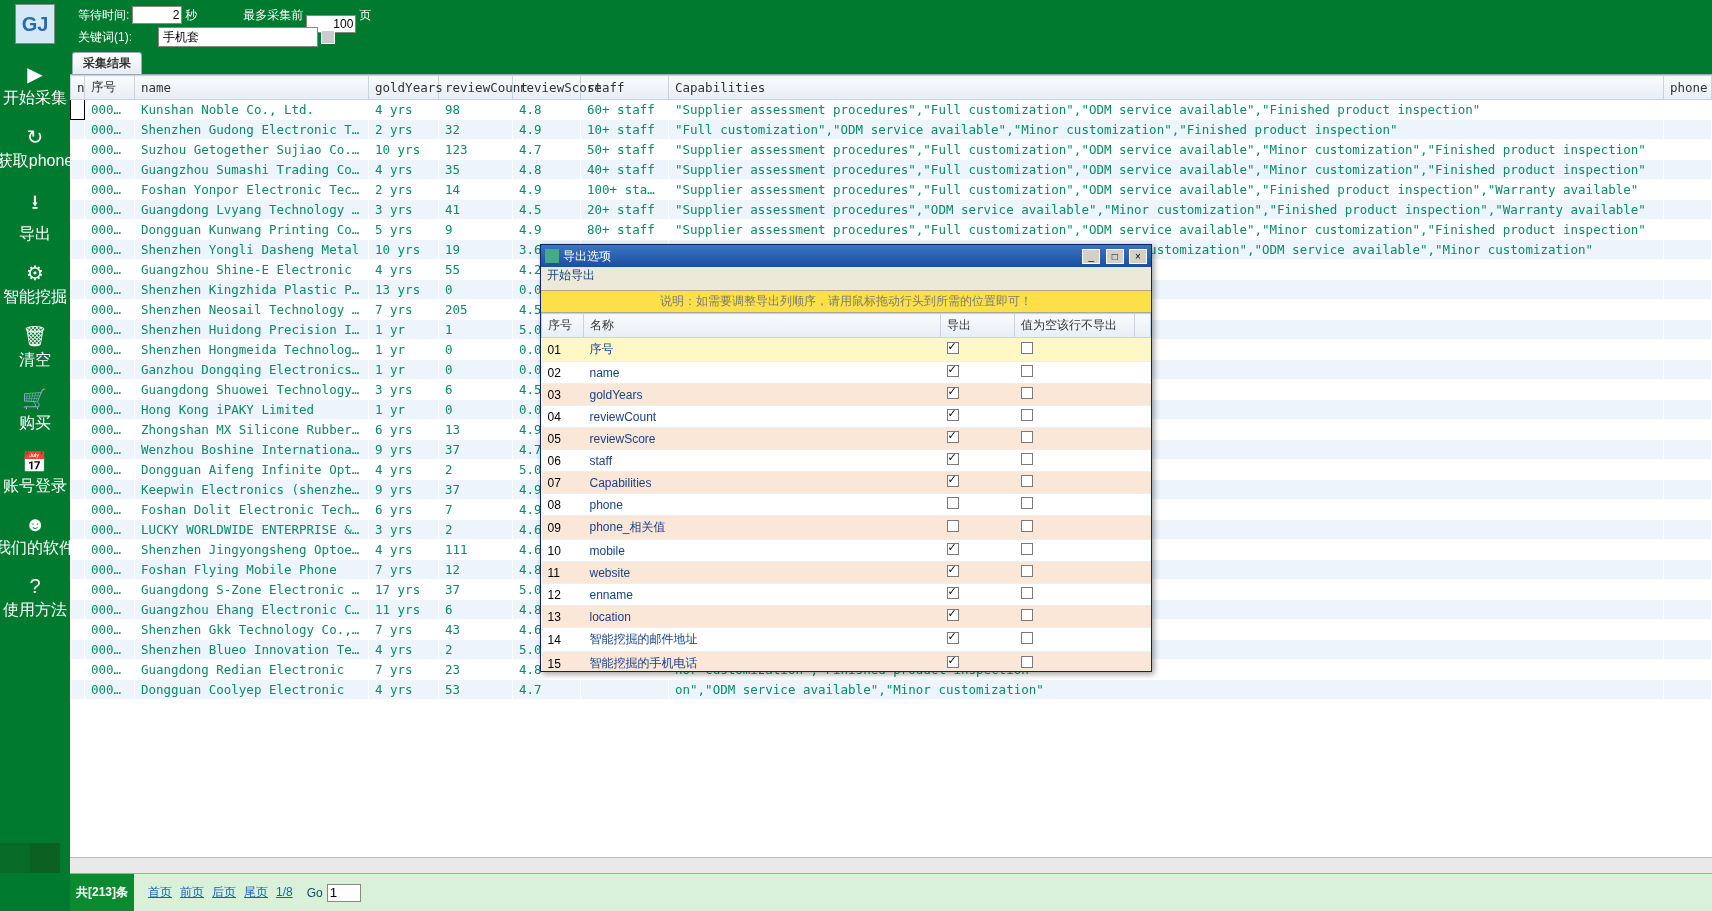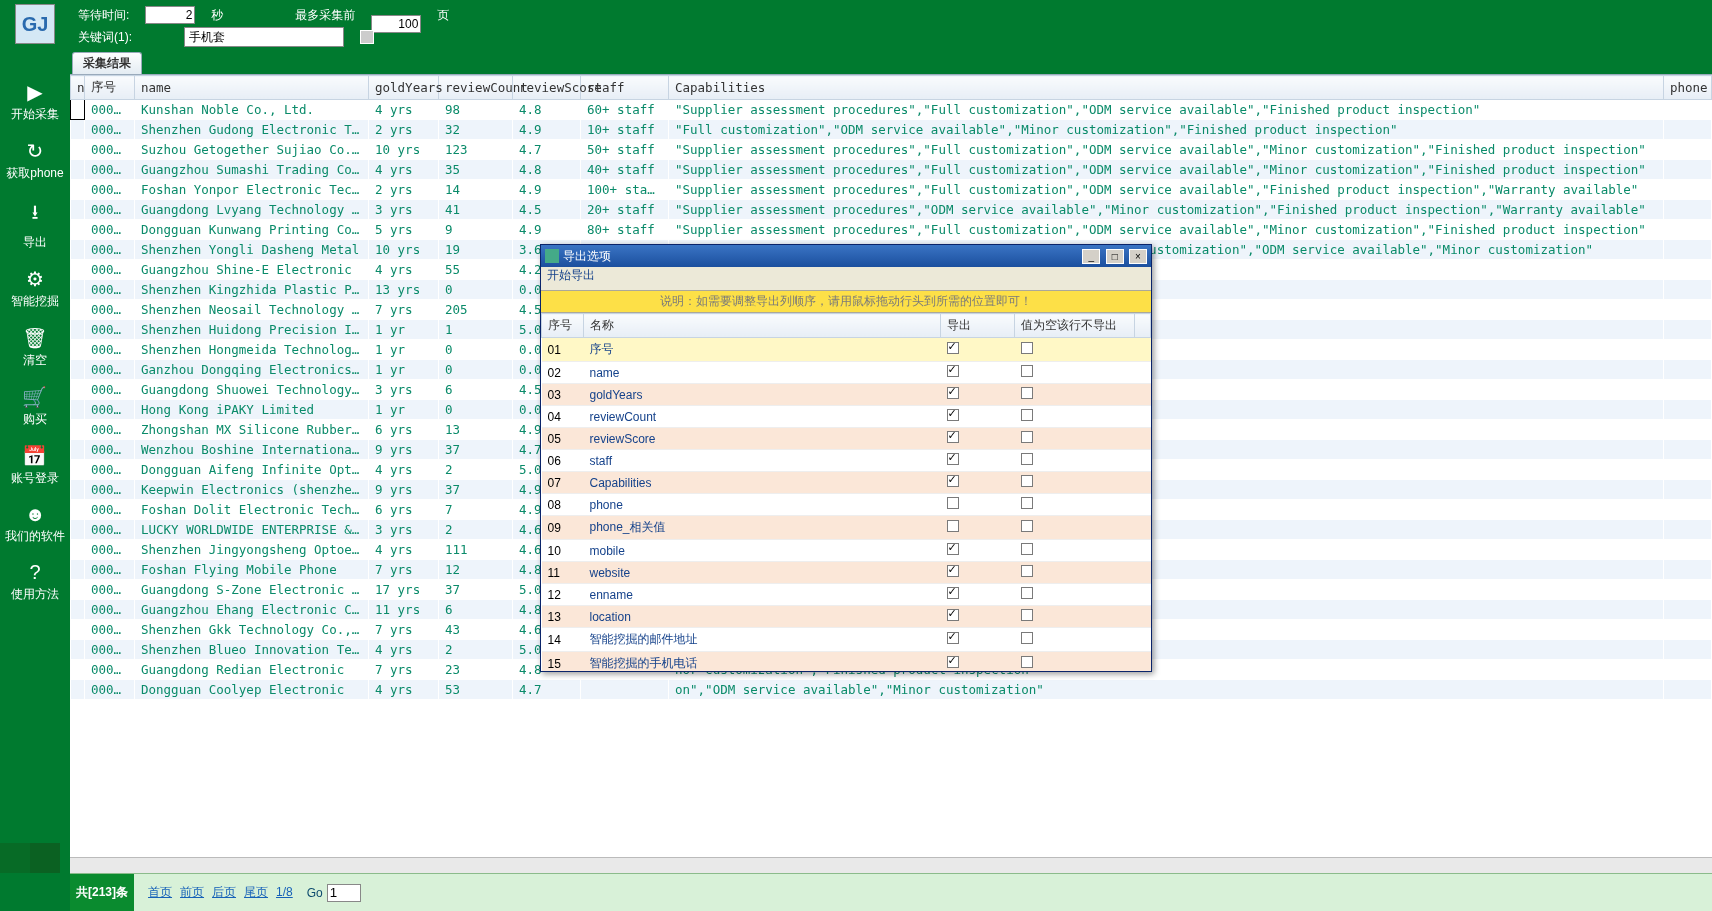--- a/index.html
+++ b/index.html
@@ -1,25 +1,25 @@
 <!DOCTYPE html>
 <html><head>
 <meta charset="utf-8">
 <style>
   html,body{margin:0;padding:0;height:100%;width:100%;font-family:"Microsoft YaHei",Arial,sans-serif;font-size:12px;background:#007a2f;overflow:hidden}
   *{box-sizing:border-box}
   .app{display:flex;height:100vh;width:100vw;flex-direction:row}
   .sidebar{width:70px;background:#007a2f;color:#fff;display:flex;flex-direction:column;align-items:center;padding-top:4px}
-  .logo{width:40px;height:40px;background:#d4e8f5;border:1px solid #888;display:flex;align-items:center;justify-content:center;font-size:20px;font-weight:bold;color:#2a6aae;margin-bottom:28px}
+  .logo{width:40px;height:40px;background:#d4e8f5;border:1px solid #888;display:flex;align-items:center;justify-content:center;font-size:20px;font-weight:bold;color:#2a6aae;margin-bottom:10px}
   .nav-item{display:flex;flex-direction:column;align-items:center;padding:8px 0;width:100%;cursor:pointer;color:#fff}
   .nav-item .icon{font-size:20px;margin-bottom:2px}
-  .nav-item .label{font-size:12px;white-space:nowrap}
+  .nav-item .label{font-size:16px;white-space:nowrap}
   .main{flex:1;display:flex;flex-direction:column;background:#007a2f;min-width:0}
   .topbar{color:#fff;padding:4px 8px}
-  .topbar .row{display:flex;align-items:center;gap:16px;height:22px}
+  .topbar .row{display:flex;align-items:center;gap:3px;height:22px}
   .topbar input{font-size:12px}
   .spin{width:50px;height:18px;background:#fff;border:1px solid #888}
   .kw-input{width:160px;height:20px;background:#fff;border:1px solid #888;color:#000;padding:0 4px}
   .kw-swatch{width:14px;height:14px;background:#ccc;border:1px solid #fff}
   .tabrow{display:flex;align-items:flex-end;background:#007a2f;padding-left:2px}
   .tab{background:linear-gradient(#fdfefe,#e4ecf3);border:1px solid #9ab;border-bottom:none;border-radius:3px 3px 0 0;padding:2px 10px;font-size:12px;color:#333;font-weight:bold}
   .grid-wrap{flex:1;background:#fff;border-top:1px solid #9ab;overflow:hidden;position:relative;min-height:0}
   table.grid{border-collapse:collapse;width:100%;table-layout:fixed;font-family:Consolas,monospace;font-size:12.5px}
   table.grid thead th{background:linear-gradient(#f9fbfd,#e7eef6);border:1px solid #c7d4e2;padding:3px 6px;text-align:left;color:#333;font-weight:normal}
   table.grid tbody td{border:1px solid transparent;padding:2px 6px;white-space:nowrap;overflow:hidden;text-overflow:ellipsis;color:#0a8b6a}

